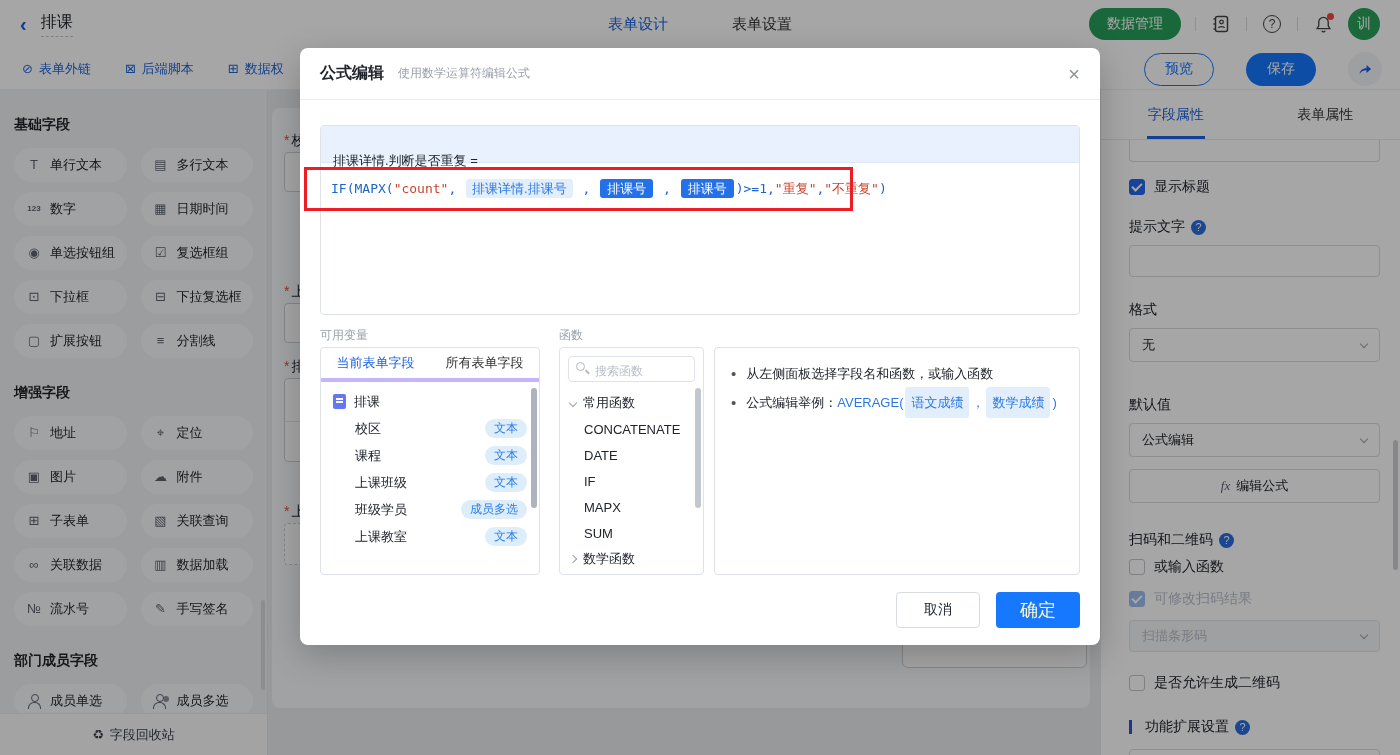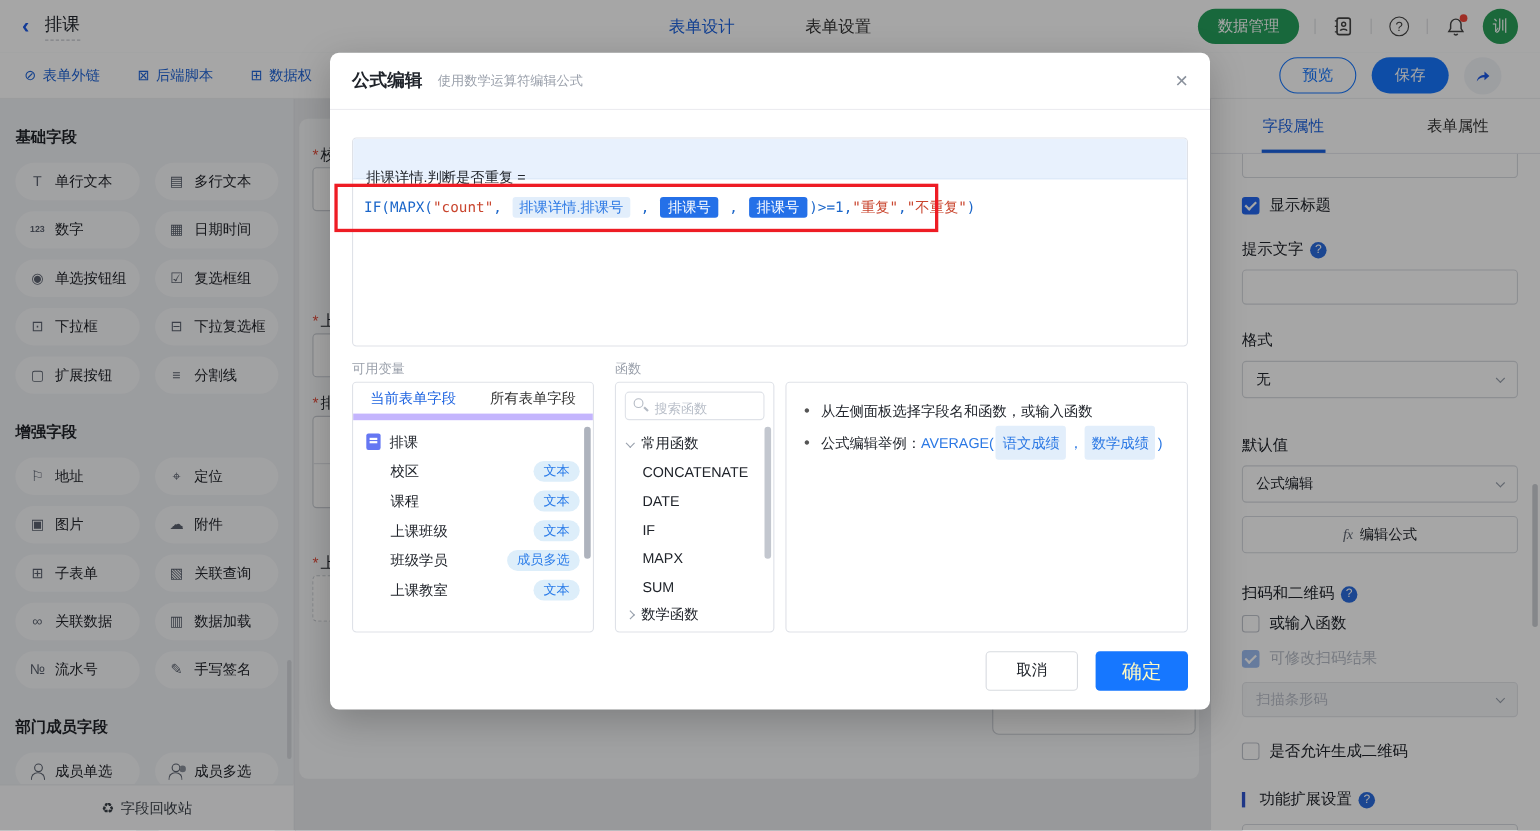--- a/index.html
+++ b/index.html
@@ -19,21 +19,21 @@
   .tico{width:22px;height:22px;display:flex;align-items:center;justify-content:center;position:relative;cursor:pointer;color:#444}
   .helpc{width:18px;height:18px;border:1.5px solid #444;border-radius:50%;font-size:12px;display:flex;align-items:center;justify-content:center}
   .helpc::before{content:"?"}
   .reddot{position:absolute;top:0;right:0;width:7px;height:7px;border-radius:50%;background:#f5483b}
   .avatar{width:32px;height:32px;border-radius:50%;background:#2aa05a;color:#fff;font-size:14px;display:flex;align-items:center;justify-content:center;margin-left:14px;cursor:pointer}
 
   
   .toolbar{position:absolute;top:48px;left:0;right:0;height:42px;background:#fff;border-bottom:1px solid #eef0f2;display:flex;align-items:center;padding-left:22px;z-index:1}
   .tlink{display:flex;align-items:center;gap:6px;color:#1f64d8;font-size:13px;margin-right:34px;cursor:pointer}
   .tlink .g{font-size:13px}
-  .toolright{position:absolute;right:35px;top:4px;display:flex;gap:14px}
+  .toolright{position:absolute;right:18px;top:4px;display:flex;align-items:center;gap:32px}
   .btn-prev{height:33px;width:70px;border-radius:17px;border:1px solid #1677ff;color:#1677ff;background:#fff;font-size:14px;cursor:pointer}
   .btn-save{height:33px;width:70px;border-radius:17px;border:none;color:#fff;background:#1677ff;font-size:14px;cursor:pointer}
   .sharec{width:34px;height:34px;border-radius:50%;background:#f2f4f8;display:flex;align-items:center;justify-content:center;cursor:pointer}
 
   
   .sidebar{position:absolute;top:90px;left:0;width:268px;bottom:0;background:#eff1f4;border-right:1px solid #e3e5e9;padding:26px 14px 0;overflow:hidden;z-index:1}
   .sec{font-size:14px;font-weight:bold;color:#1f2329;margin-bottom:14px}
   .pgrid{display:grid;grid-template-columns:1fr 1fr;gap:10px 14px;margin-bottom:26px}
   .pill{display:flex;align-items:center;gap:8px;padding:0 12px;background:#f8f9fb;border-radius:17px;height:34px;font-size:13px;color:#23262c;cursor:pointer;overflow:hidden;white-space:nowrap}
   .pill-icn{width:16px;text-align:center;color:#5c6370;font-size:13px;flex:none;position:relative;height:16px;line-height:16px}
@@ -95,21 +95,21 @@
   .fn{color:#1b66c9}
   .str{color:#c9452e}
   .chip{background:#2470e8;color:#fff;padding:2px 7px;border-radius:3px;font-family:"Liberation Sans","DejaVu Sans",sans-serif;font-size:13px;margin:0 2px}
   .chip-light{background:#e2eefb;color:#2b78e4;padding:2px 6px;border-radius:3px;font-family:"Liberation Sans","DejaVu Sans",sans-serif;font-size:13px;margin:0 2px}
   .m-row{display:flex;padding:0 20px;margin-top:12px}
   .mcol1{width:220px;margin-right:19px}
   .mcol2{width:145px;margin-right:10px}
   .mcol3{flex:1}
   .mlbl{font-size:12px;color:#9aa0ab;height:20px}
   .mbox{border:1px solid #dfe2e8;border-radius:4px;height:228px;position:relative;overflow:hidden;background:#fff}
-  .vtabs{display:flex;height:34px;border-bottom:6px solid #c4b5fd}
+  .vtabs{display:flex;height:34px;border-bottom:4px solid #c4b5fd}
   .vtab{flex:1;display:flex;align-items:center;justify-content:center;font-size:13px;color:#333;cursor:pointer}
   .vtab.on{color:#1d63e0}
   .vrow{height:27px;display:flex;align-items:center;padding:0 12px 0 12px;font-size:13px;color:#20242b;cursor:pointer}
   .vrow.child{padding-left:34px}
   .vrows{padding-top:6px}
   .badge{margin-left:auto;background:#ddeefa;color:#2b7ce9;font-size:12px;padding:1px 9px;border-radius:10px;white-space:nowrap}
   .doc{width:13px;height:15px;background:#6577f3;border-radius:2px;margin-right:8px;flex:none;position:relative}
   .doc::after{content:"";position:absolute;left:3px;top:4px;width:7px;height:1.5px;background:#fff;box-shadow:0 3px 0 #fff}
   .vscroll{position:absolute;right:2px;top:40px;width:6px;height:120px;border-radius:3px;background:#aeb3bd}
   .fscroll{position:absolute;right:2px;top:40px;width:6px;height:120px;border-radius:3px;background:#c3c7cf}

